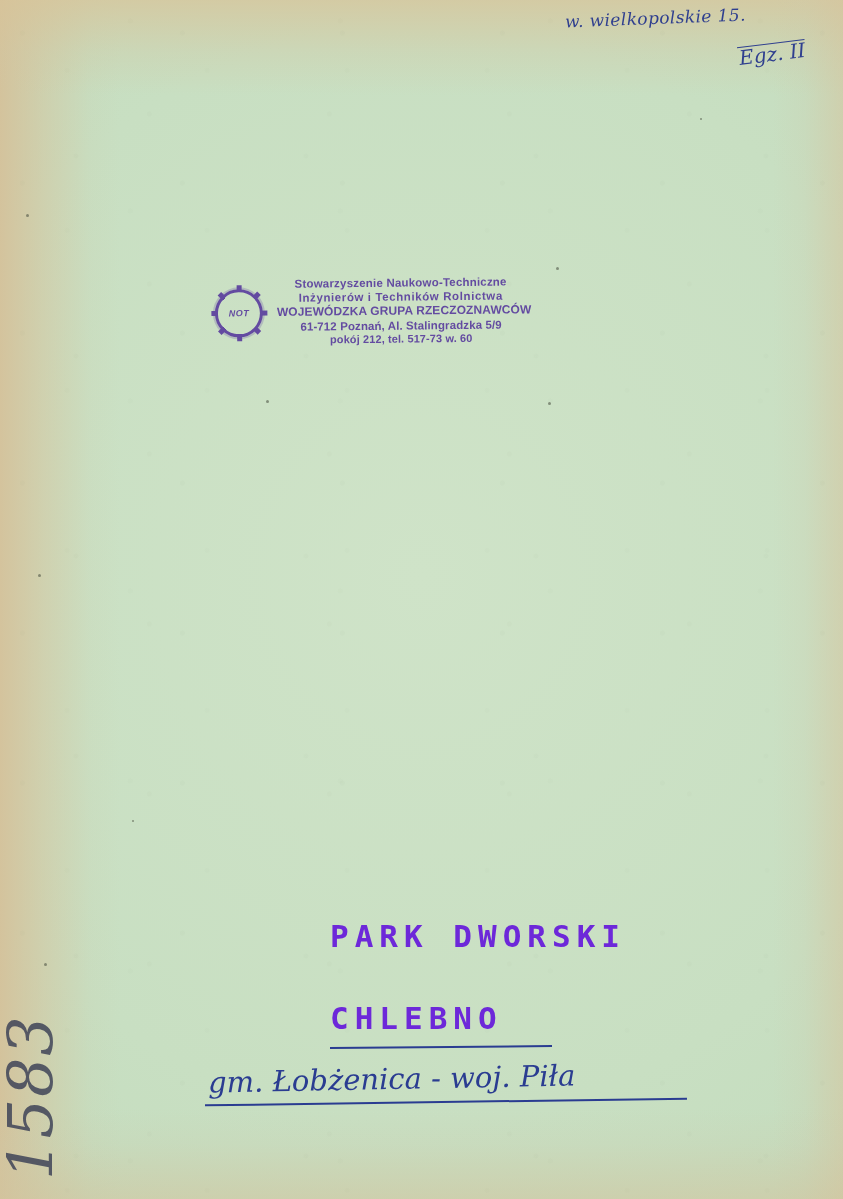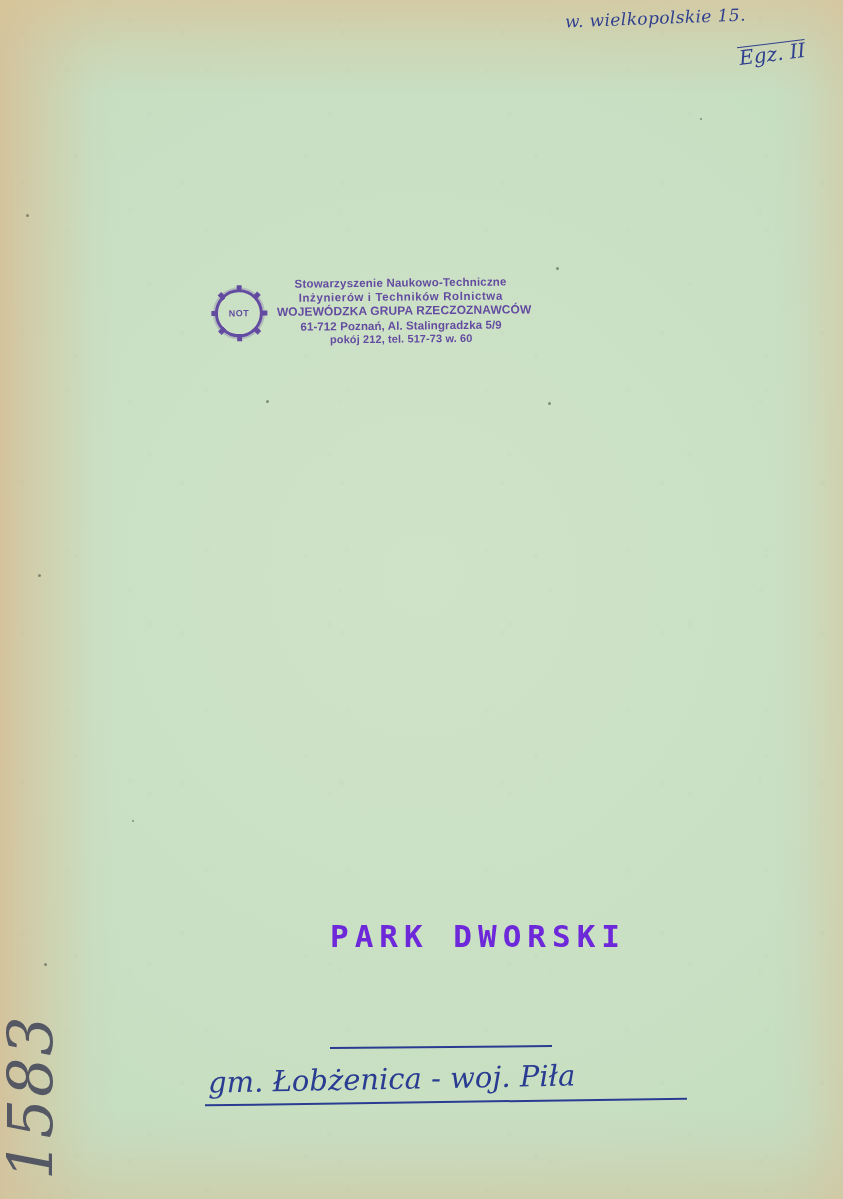--- a/index.html
+++ b/index.html
@@ -108,20 +108,21 @@
     color: #5b3f9e;
     opacity: 0.92;
     transform: rotate(-0.6deg);
   }
   .stamp-seal {
     position: absolute;
     left: 6px;
     top: 12px;
     width: 56px;
     height: 56px;
+    font-style: italic;
   }
   .stamp-seal .ring {
     position: absolute;
     inset: 4px;
     border: 3px solid #5b3f9e;
     border-radius: 50%;
     box-shadow: 0 0 0 2px rgba(91,63,158,0.25);
   }
   .stamp-seal .tooth {
     position: absolute;
@@ -269,20 +270,21 @@
     <div class="stamp-lines">
       <div class="sl-1">Stowarzyszenie Naukowo-Techniczne</div>
       <div class="sl-2">Inżynierów i Techników Rolnictwa</div>
       <div class="sl-3">WOJEWÓDZKA GRUPA RZECZOZNAWCÓW</div>
       <div class="sl-4">61-712 Poznań, Al. Stalingradzka 5/9</div>
       <div class="sl-5">pokój 212, tel. 517-73 w. 60</div>
     </div>
   </div>
 
   <div class="typed title-line1">PARK DWORSKI</div>
+  <div class="typed title-line2">CHLEBNO</div>
   <div class="underline-2"></div>
 
   <div class="hw-bottom">gm. Łobżenica - woj. Piła</div>
   <div class="underline-1"></div>
 
   <div class="archive-no">1583</div>
 
 </div>
 
 </body></html>

